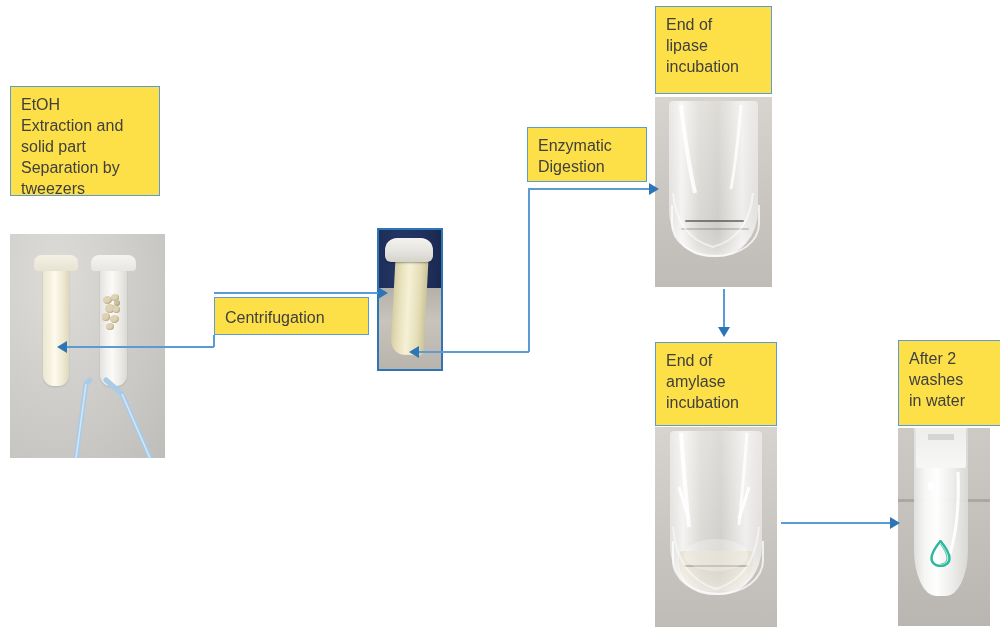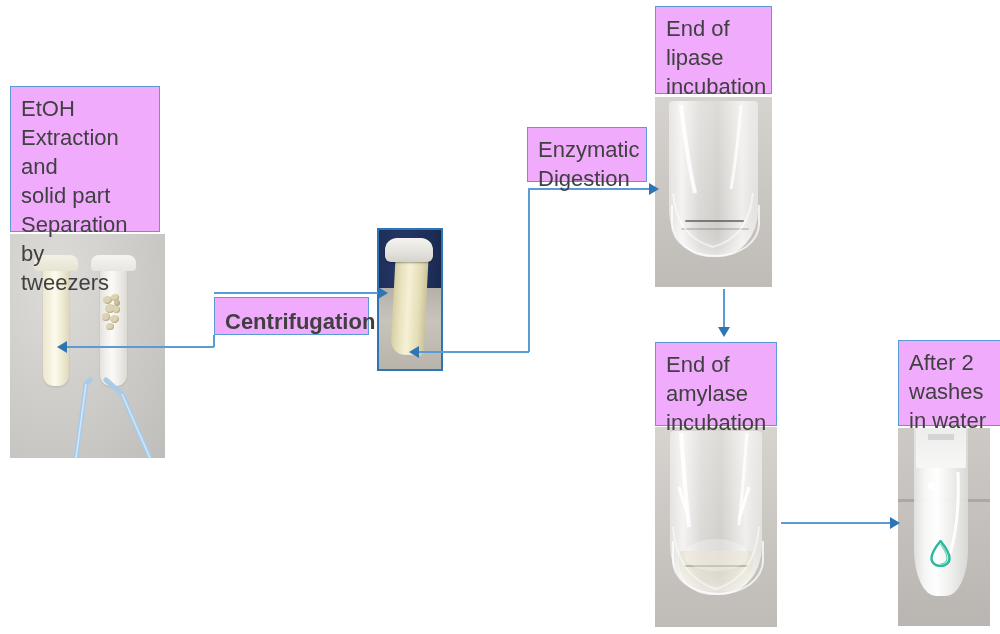--- a/index.html
+++ b/index.html
@@ -16,23 +16,23 @@
     height: 634px;
     background: #ffffff;
     overflow: hidden;
   }
 
   
   .label-box {
     position: absolute;
     box-sizing: border-box;
     border: 1.4px solid #5B9BD5;
-    background: #f0abfc;
+    background: #fde047;
     color: #404040;
-    font-size: 22px;
+    font-size: 16px;
     line-height: 1.32;
     padding: 7px 9px 17px 10px;
     white-space: pre-line;
     z-index: 6;
   }
 
   
   .photo {
     position: absolute;
     overflow: hidden;
@@ -237,27 +237,27 @@
     position: absolute;
     left: 32px; top: 112px;
     width: 21px; height: 27px;
   }
 </style>
 </head>
 <body>
 
 <div id="canvas">
 
-  <div class="label-box" id="lbl-etoh" style="left:10px; top:86px; width:150px; height:146px;">EtOH
+  <div class="label-box" id="lbl-etoh" style="left:10px; top:86px; width:150px; height:110px;">EtOH
 Extraction and
 solid part
 Separation by
 tweezers</div>
 
-  <div class="label-box" id="lbl-centrifugation" style="left:214px; top:297px; width:155px; height:38px; padding-top:9px;font-weight:bold;">Centrifugation</div>
+  <div class="label-box" id="lbl-centrifugation" style="left:214px; top:297px; width:155px; height:38px; padding-top:9px;">Centrifugation</div>
 
   <div class="label-box" id="lbl-enzymatic" style="left:527px; top:127px; width:120px; height:55px;">Enzymatic
 Digestion</div>
 
   <div class="label-box" id="lbl-lipase" style="left:655px; top:6px; width:117px; height:88px;">End of
 lipase
 incubation</div>
 
   <div class="label-box" id="lbl-amylase" style="left:655px; top:342px; width:122px; height:84px;">End of
 amylase

